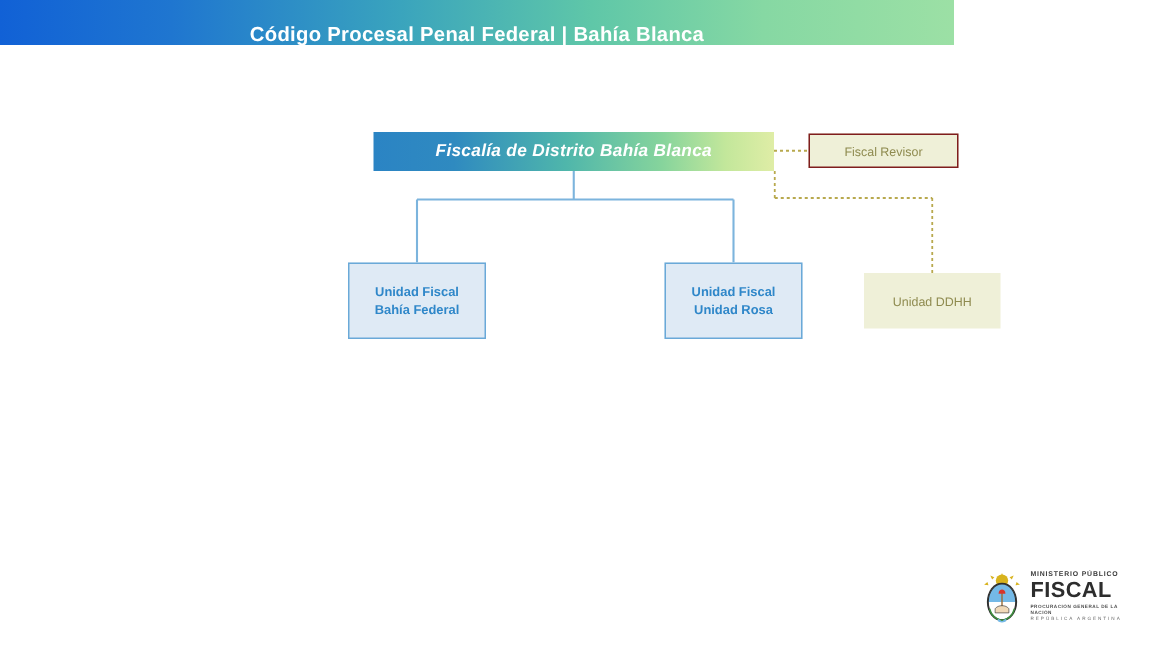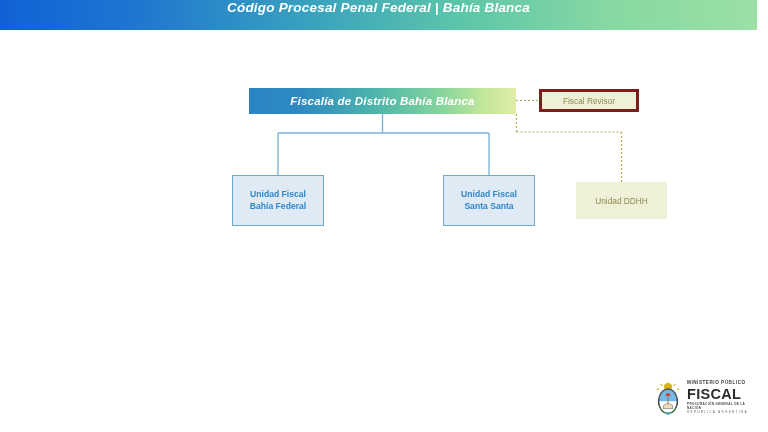--- a/index.html
+++ b/index.html
@@ -13,27 +13,26 @@
     position: relative;
     overflow: hidden;
     font-family: "Liberation Sans", sans-serif;
     -webkit-font-smoothing: antialiased;
   }
 
   
   .header {
     position: absolute;
     left: 0; top: 0;
-    width: 757px;
+    width: 636px;
     height: 30px;
     background: linear-gradient(90deg, #1161d6 0%, #1f76d0 18%, #3aa4bd 42%, #5fc7a8 62%, #86d8a3 80%, #9ce0a5 100%);
     display: flex;
-    align-items: flex-start;
+    align-items: flex-end;
     justify-content: center;
-    font-style: italic;
   }
   .header-title {
     color: #ffffff;
     font-size: 13.5px;
     font-weight: bold;
     letter-spacing: 0.2px;
     white-space: nowrap;
   }
 
   
@@ -93,21 +92,21 @@
 
   .node-bahia { left: 232px; top: 145px; width: 92px; height: 51px; }
   .node-santa { left: 443px; top: 145px; width: 92px; height: 51px; }
 
   .node-revisor {
     left: 539px;
     top: 59px;
     width: 100px;
     height: 23px;
     background: #eff0d8;
-    border: 3px solid #7f1d1d;
+    border: 1px solid #7f1d1d;
   }
   .node-revisor .node-label {
     color: #8f8b50;
     font-size: 8.3px;
     font-weight: normal;
     white-space: nowrap;
   }
 
   .node-ddhh {
     left: 576px;
@@ -217,21 +216,21 @@
   <div class="node node-unit node-bahia">
     <div>
       <span class="node-label">Unidad Fiscal</span>
       <span class="node-label">Bahía Federal</span>
     </div>
   </div>
 
   <div class="node node-unit node-santa">
     <div>
       <span class="node-label">Unidad Fiscal</span>
-      <span class="node-label">Santa Santa</span>
+      <span class="node-label">Unidad Rosa</span>
     </div>
   </div>
 
   <div class="node node-ddhh">
     <span class="node-label">Unidad DDHH</span>
   </div>
 
 </div>
 
 <div class="logo">

